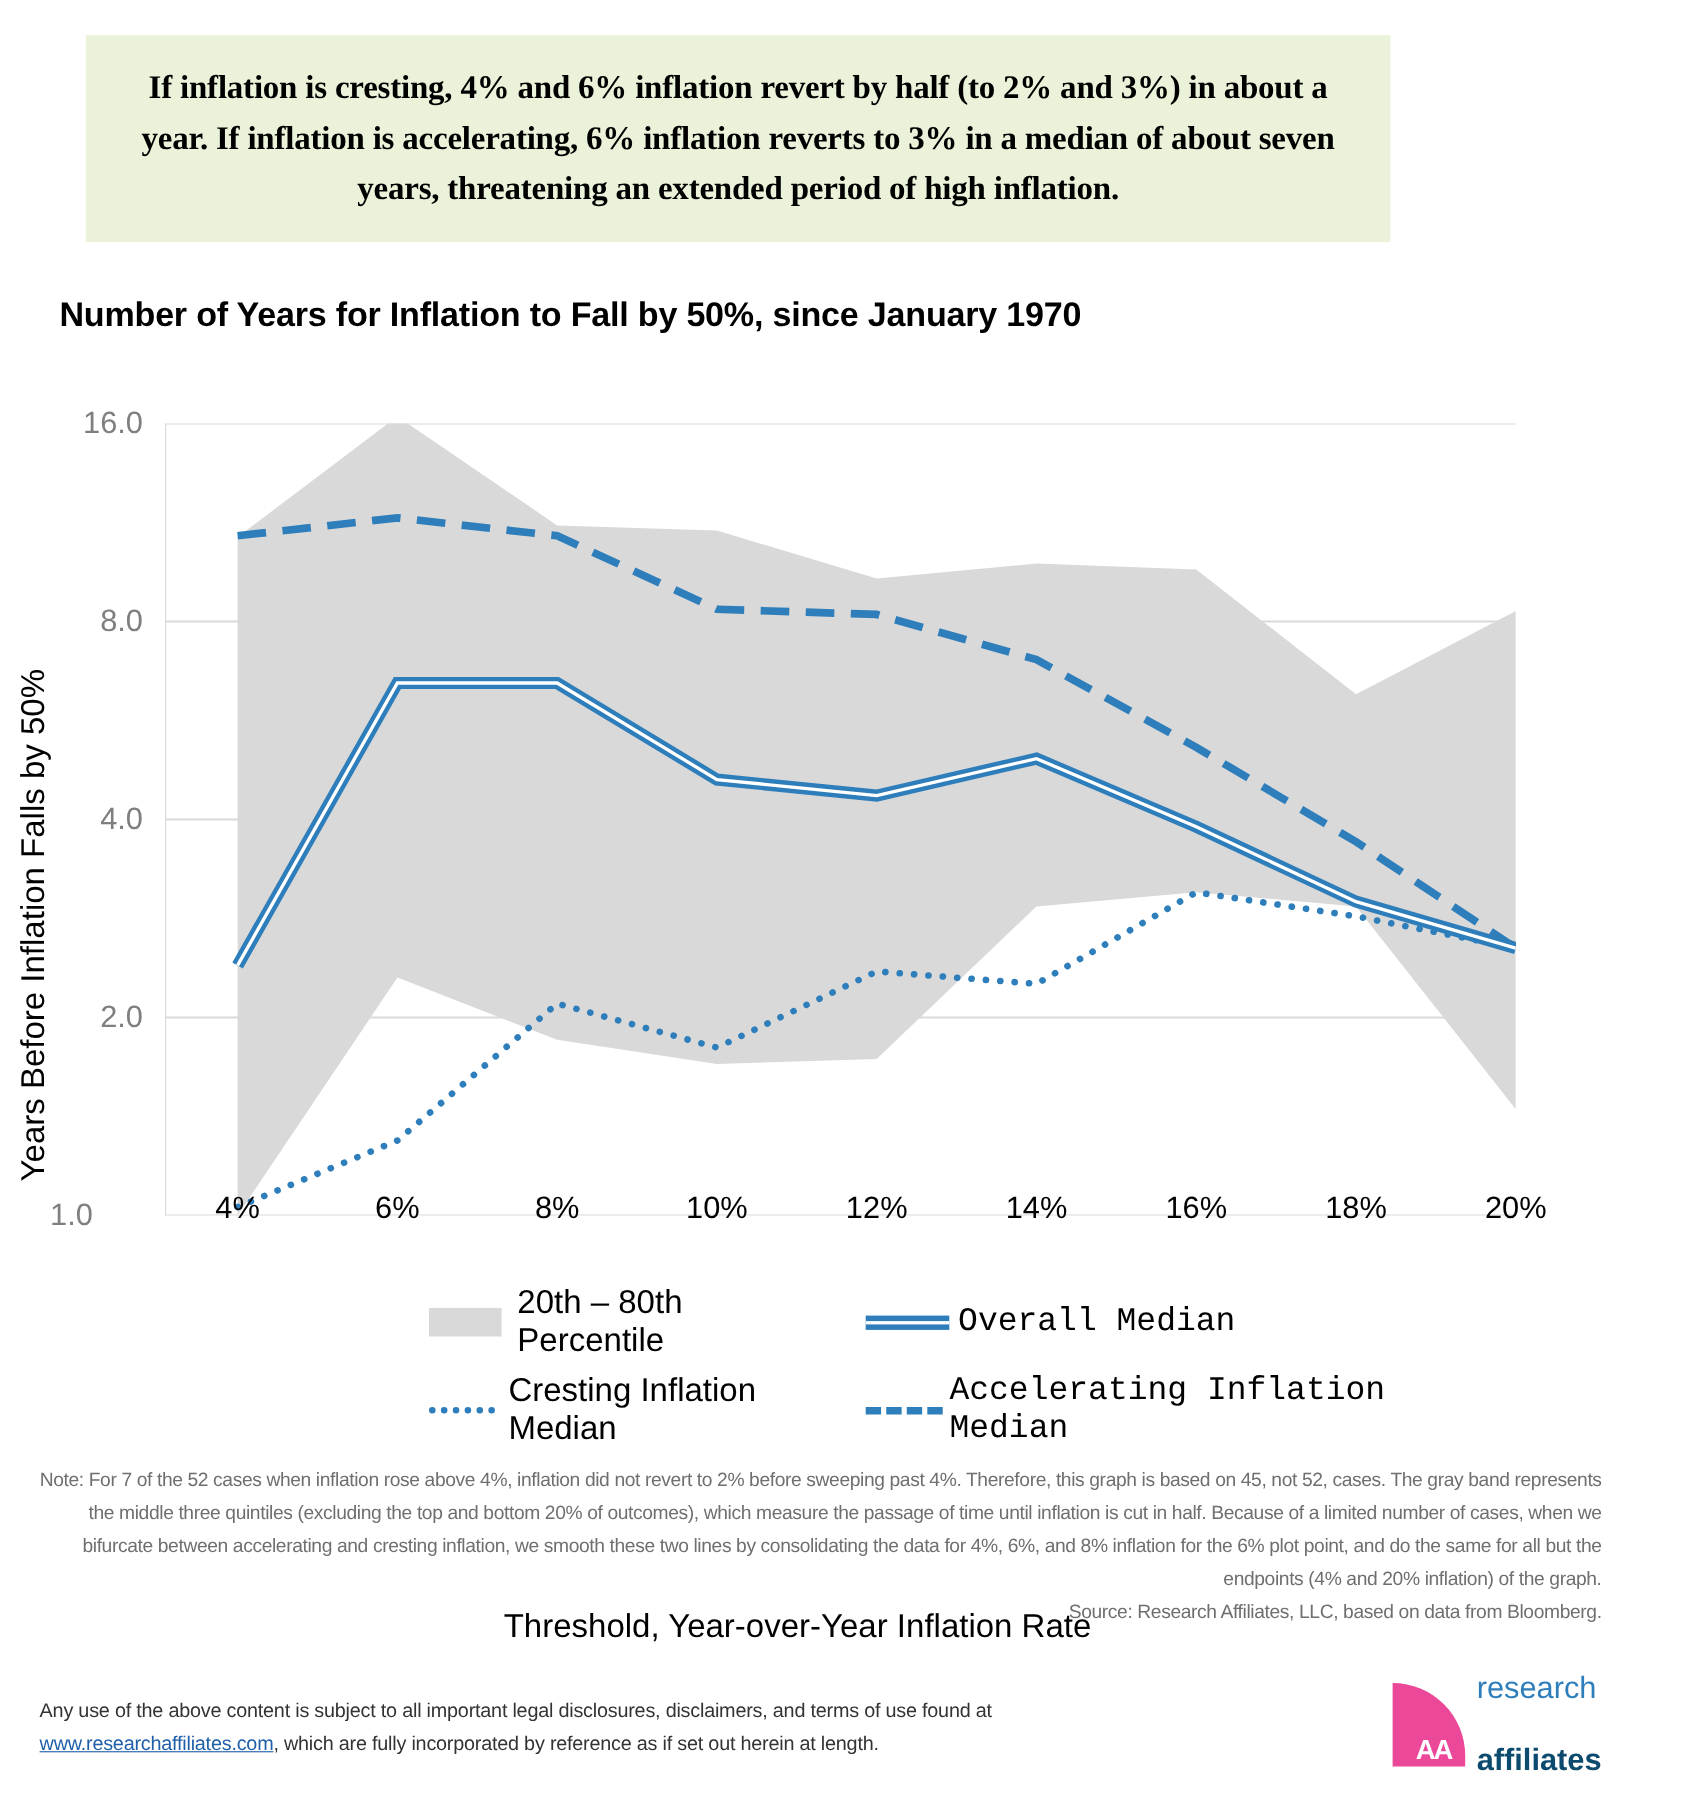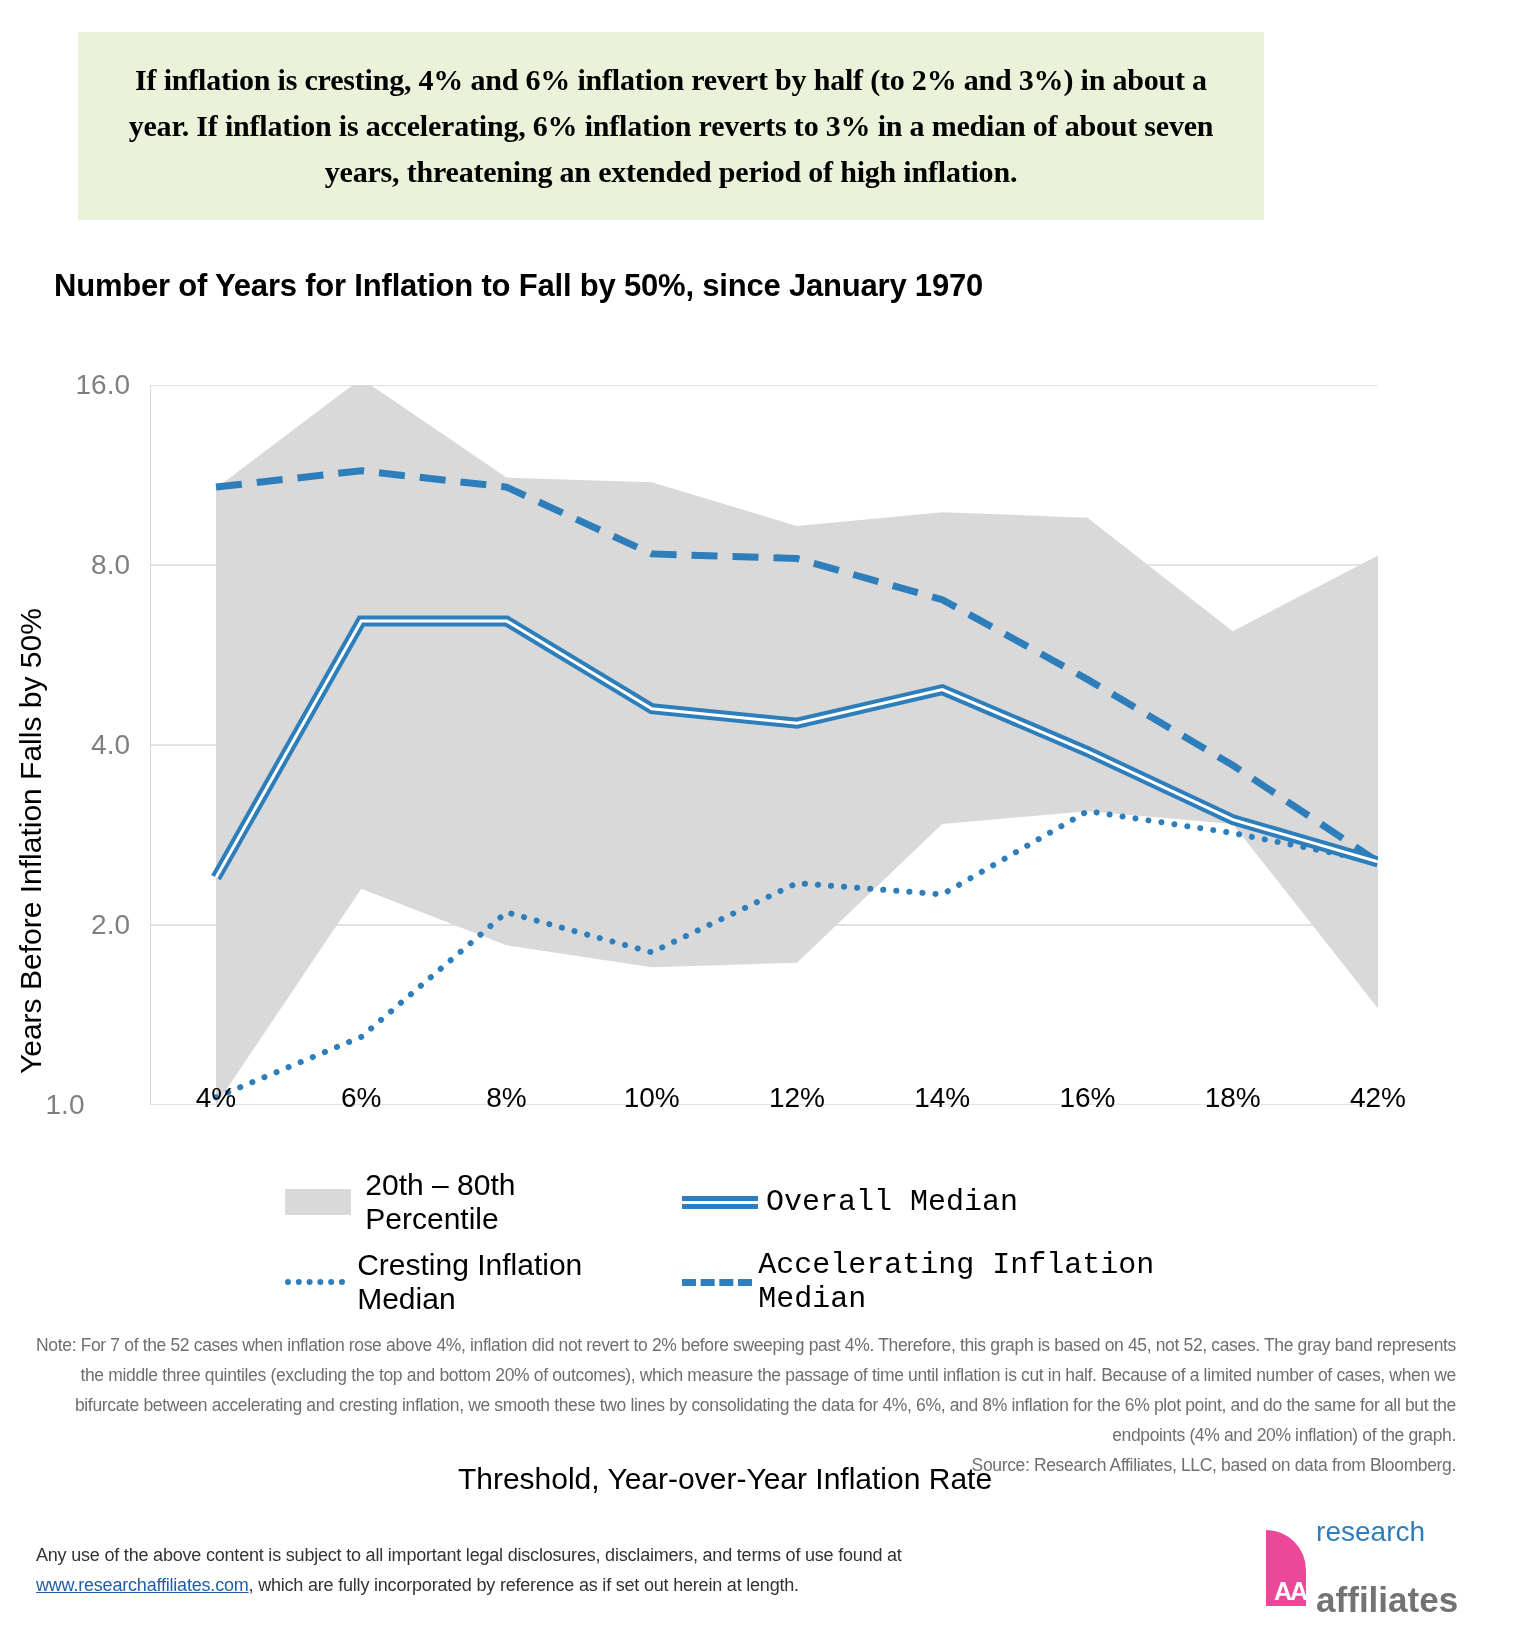--- a/index.html
+++ b/index.html
@@ -59,21 +59,21 @@
   }
   .xlabel{
     position:absolute;left:0;top:1122px;width:1450px;text-align:center;
     font-size:30px;color:#000;
   }
   
   .legend{
     position:absolute;left:0;top:1168px;width:1450px;
   }
   .legend-row{
-    display:flex;justify-content:flex-start;align-items:center;
+    display:flex;justify-content:center;align-items:center;
     margin-bottom:12px;
   }
   .legend-item{
     display:flex;align-items:center;
     font-size:30px;color:#000;
   }
   .legend-item.first{width:620px;justify-content:flex-start;padding-left:285px;box-sizing:border-box;}
   .legend-item.second{width:620px;justify-content:flex-start;padding-left:62px;box-sizing:border-box;font-family:Liberation Mono, monospace;}
   .swatch-band{width:76px;height:26px;background:#d9d9d9;margin-right:14px;}
   .swatch-solid-outer{width:76px;height:13px;margin-right:8px;position:relative;}
@@ -109,21 +109,21 @@
     border-top-left-radius:0;border-bottom-left-radius:0;
     position:relative;
     display:flex;align-items:flex-end;justify-content:center;
   }
   .logo-glyph{
     color:#ffffff;font-size:25px;font-weight:bold;letter-spacing:-2px;
     margin-top:10px;margin-left:8px;
   }
   .logo-text{margin-left:10px;line-height:1.02;}
   .logo-text .l1{color:#2e7ebb;font-size:28px;}
-  .logo-text .l2{color:#737373;font-size:35px;font-weight:bold;margin-top:36px;}
+  .logo-text .l2{color:#0c4a6e;font-size:28px;font-weight:bold;margin-top:36px;}
 </style>
 </head>
 <body>
 
 <div class="callout">
   <div class="callout-text">If inflation is cresting, 4% and 6% inflation revert by half (to 2% and 3%) in about a year. If inflation is accelerating, 6% inflation reverts to 3% in a median of about seven years, threatening an extended period of high inflation.</div>
 </div>
 
 <div class="chart-title">Number of Years for Inflation to Fall by 50%, since January 1970</div>
 
@@ -152,21 +152,21 @@
     </div>
   <div id="xticks">
       <div class="xtick" style="left: 216px;">4%</div>
       <div class="xtick" style="left: 361.25px;">6%</div>
       <div class="xtick" style="left: 506.5px;">8%</div>
       <div class="xtick" style="left: 651.75px;">10%</div>
       <div class="xtick" style="left: 797px;">12%</div>
       <div class="xtick" style="left: 942.25px;">14%</div>
       <div class="xtick" style="left: 1087.5px;">16%</div>
       <div class="xtick" style="left: 1232.75px;">18%</div>
-      <div class="xtick" style="left: 1378px;">42%</div>
+      <div class="xtick" style="left: 1378px;">20%</div>
     </div>
   <div class="ylabel">Years Before Inflation  Falls by 50%</div>
   <div class="xlabel">Threshold,  Year-over-Year  Inflation  Rate</div>
 </div>
 
 <div class="legend">
   <div class="legend-row">
     <div class="legend-item first">
       <span class="swatch-band"></span>
       <span>20th – 80th Percentile</span>

